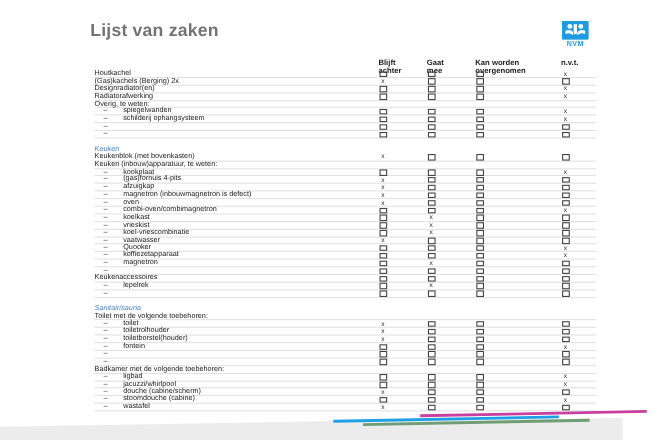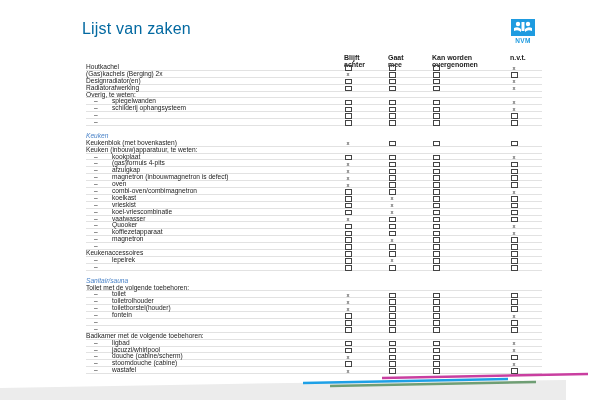--- a/index.html
+++ b/index.html
@@ -2,21 +2,21 @@
 <html><head>
 <meta charset="utf-8">
 <style>
   html, body { margin:0; padding:0; }
   body {
     width:600px; height:400px; overflow:hidden; background:#ffffff;
     font-family:"Liberation Sans", sans-serif; color:#222; position:relative;
   }
   .title {
     position:absolute; left:82px; top:20px;
-    font-size:16px; font-weight:normal; color:#0369a1; letter-spacing:0.2px;text-align:right;
+    font-size:16px; font-weight:bold; color:#737373; letter-spacing:0.2px;text-align:right;
   }
   .logo { position:absolute; left:511px; top:19px; width:24px; height:28px; }
   .logo-mark { width:24px; height:17px; background:#1e9be0; position:relative; border-radius:1px; }
   .logo-text { font-size:6.5px; font-weight:bold; color:#1e9be0; text-align:center; margin-top:1px; letter-spacing:0.3px; }
   .colhead {
     position:absolute; top:54px; font-size:7px; font-weight:bold; line-height:7px; color:#222;
   }
   .table { position:absolute; left:86px; top:64px; width:456px; }
   .row {
     position:relative; height:6.9px; border-bottom:1px solid #e2e2e2; box-sizing:border-box;

